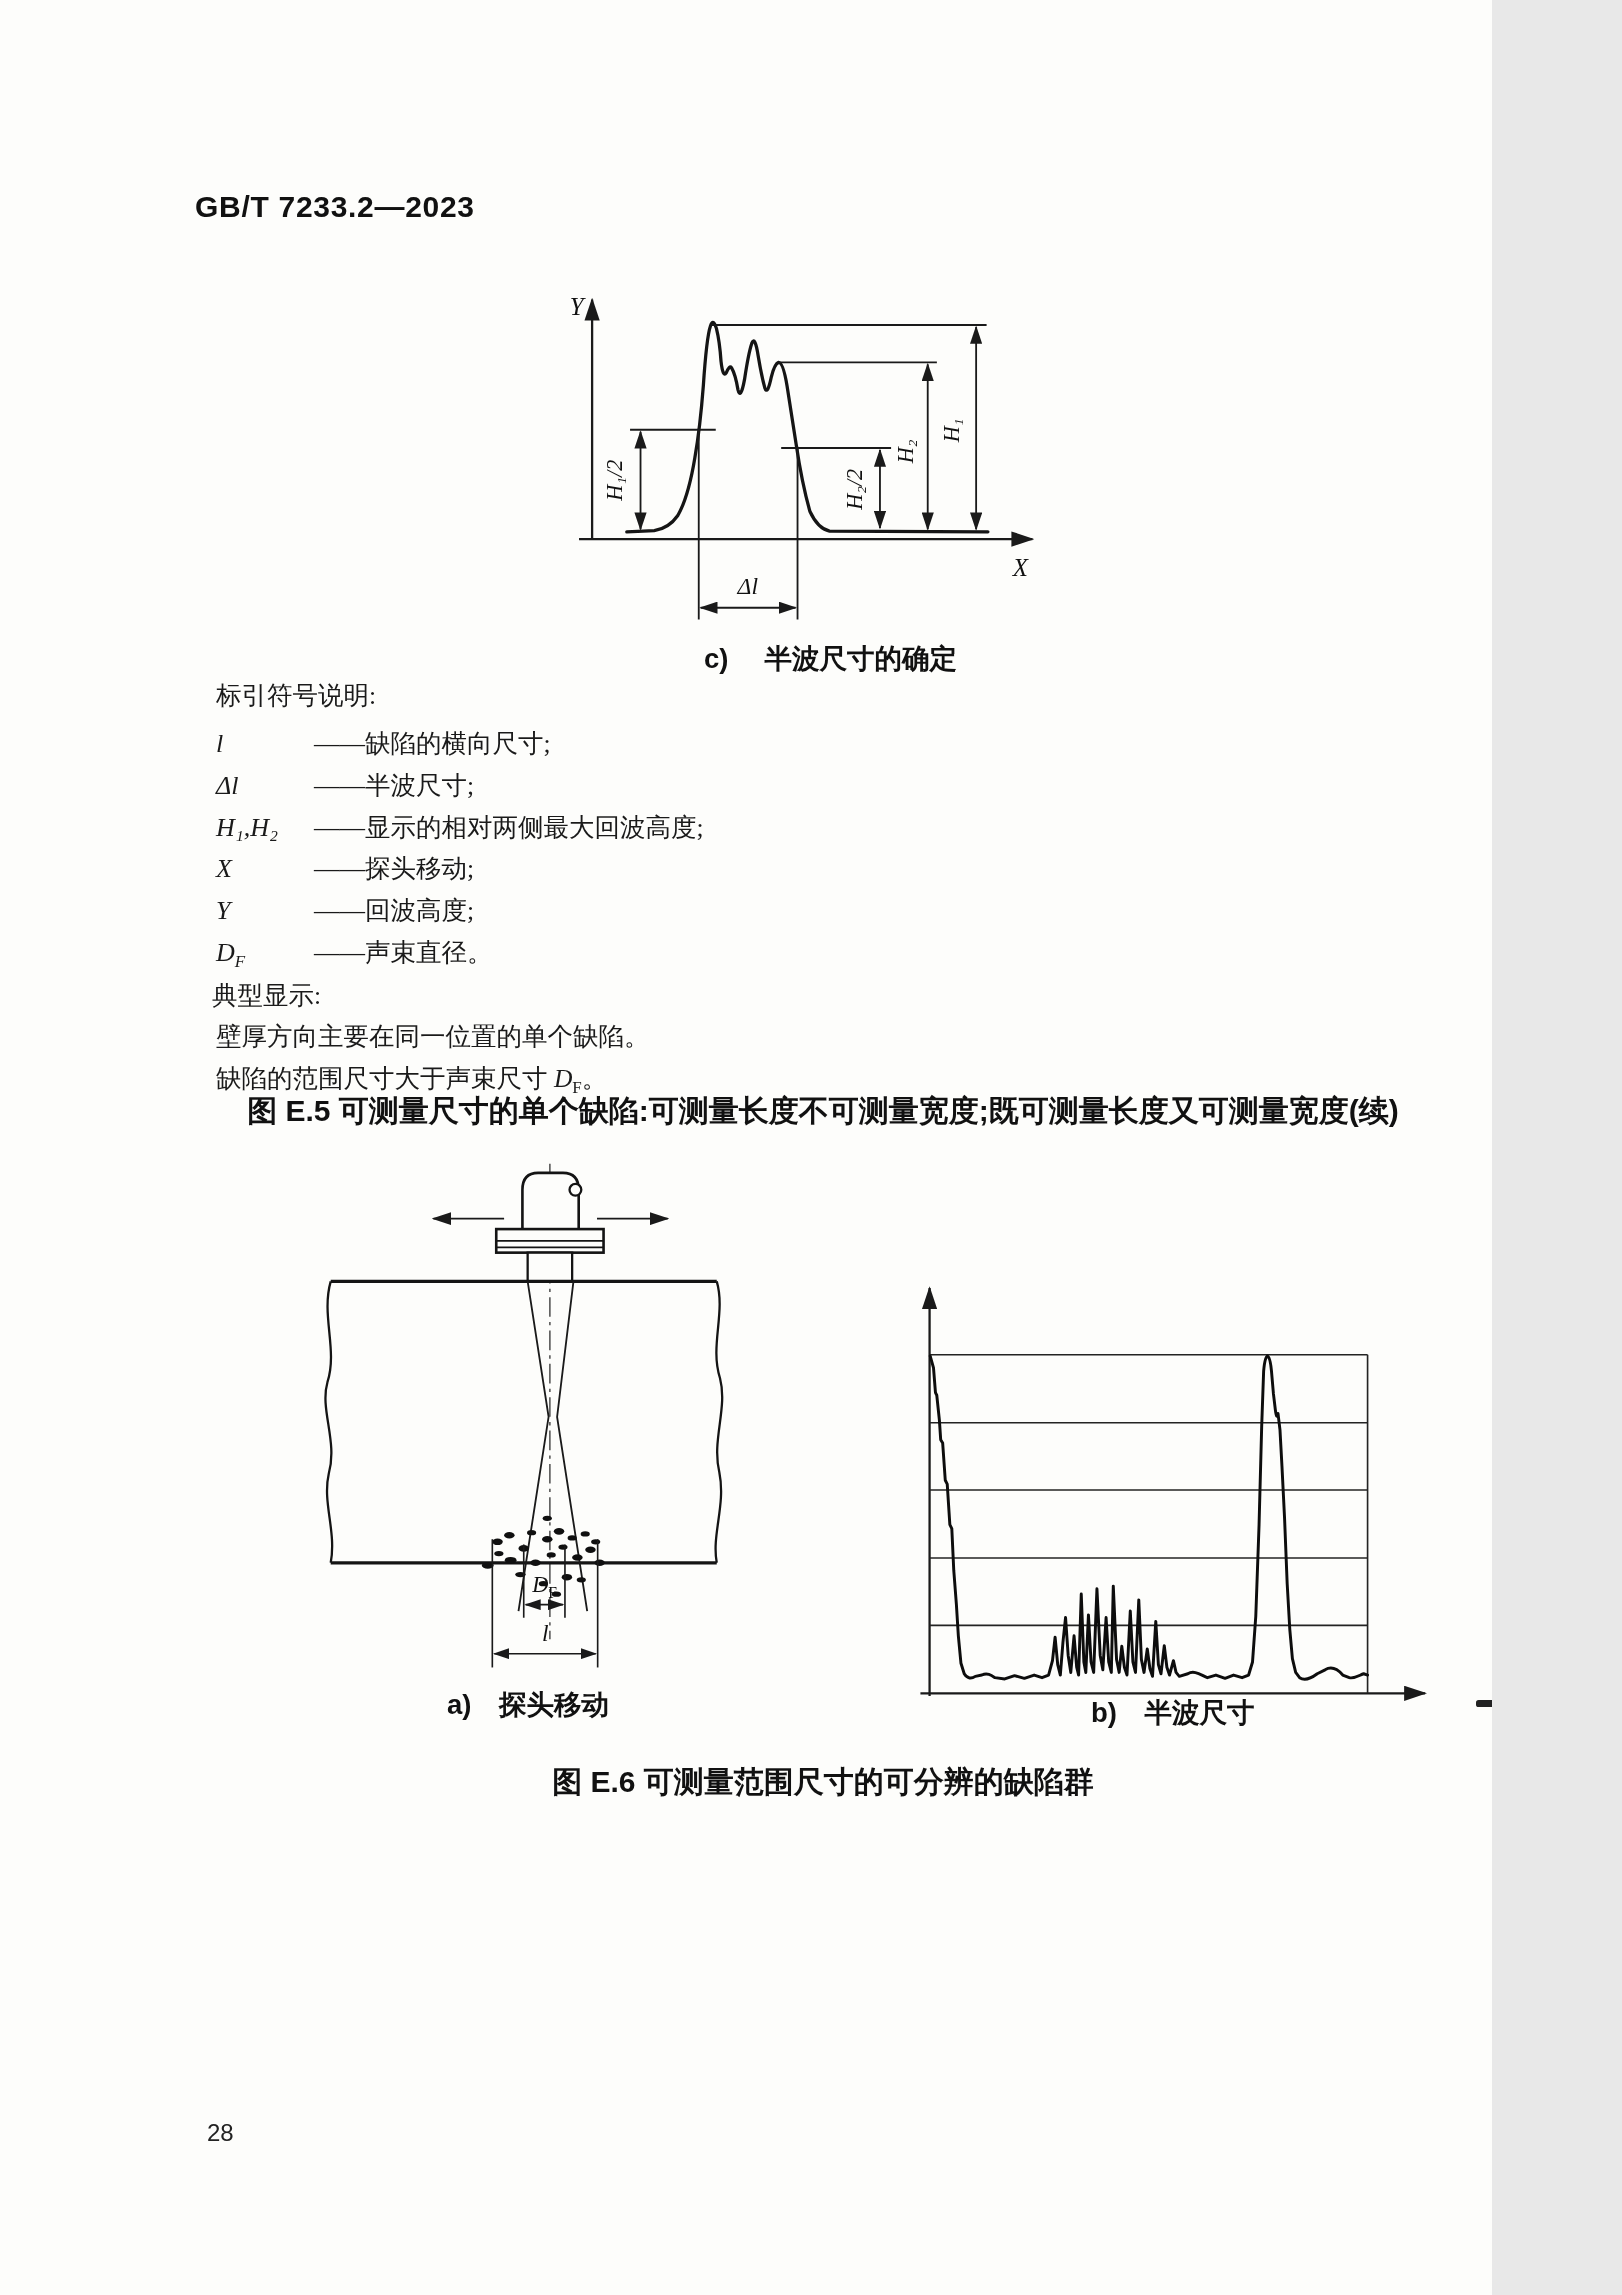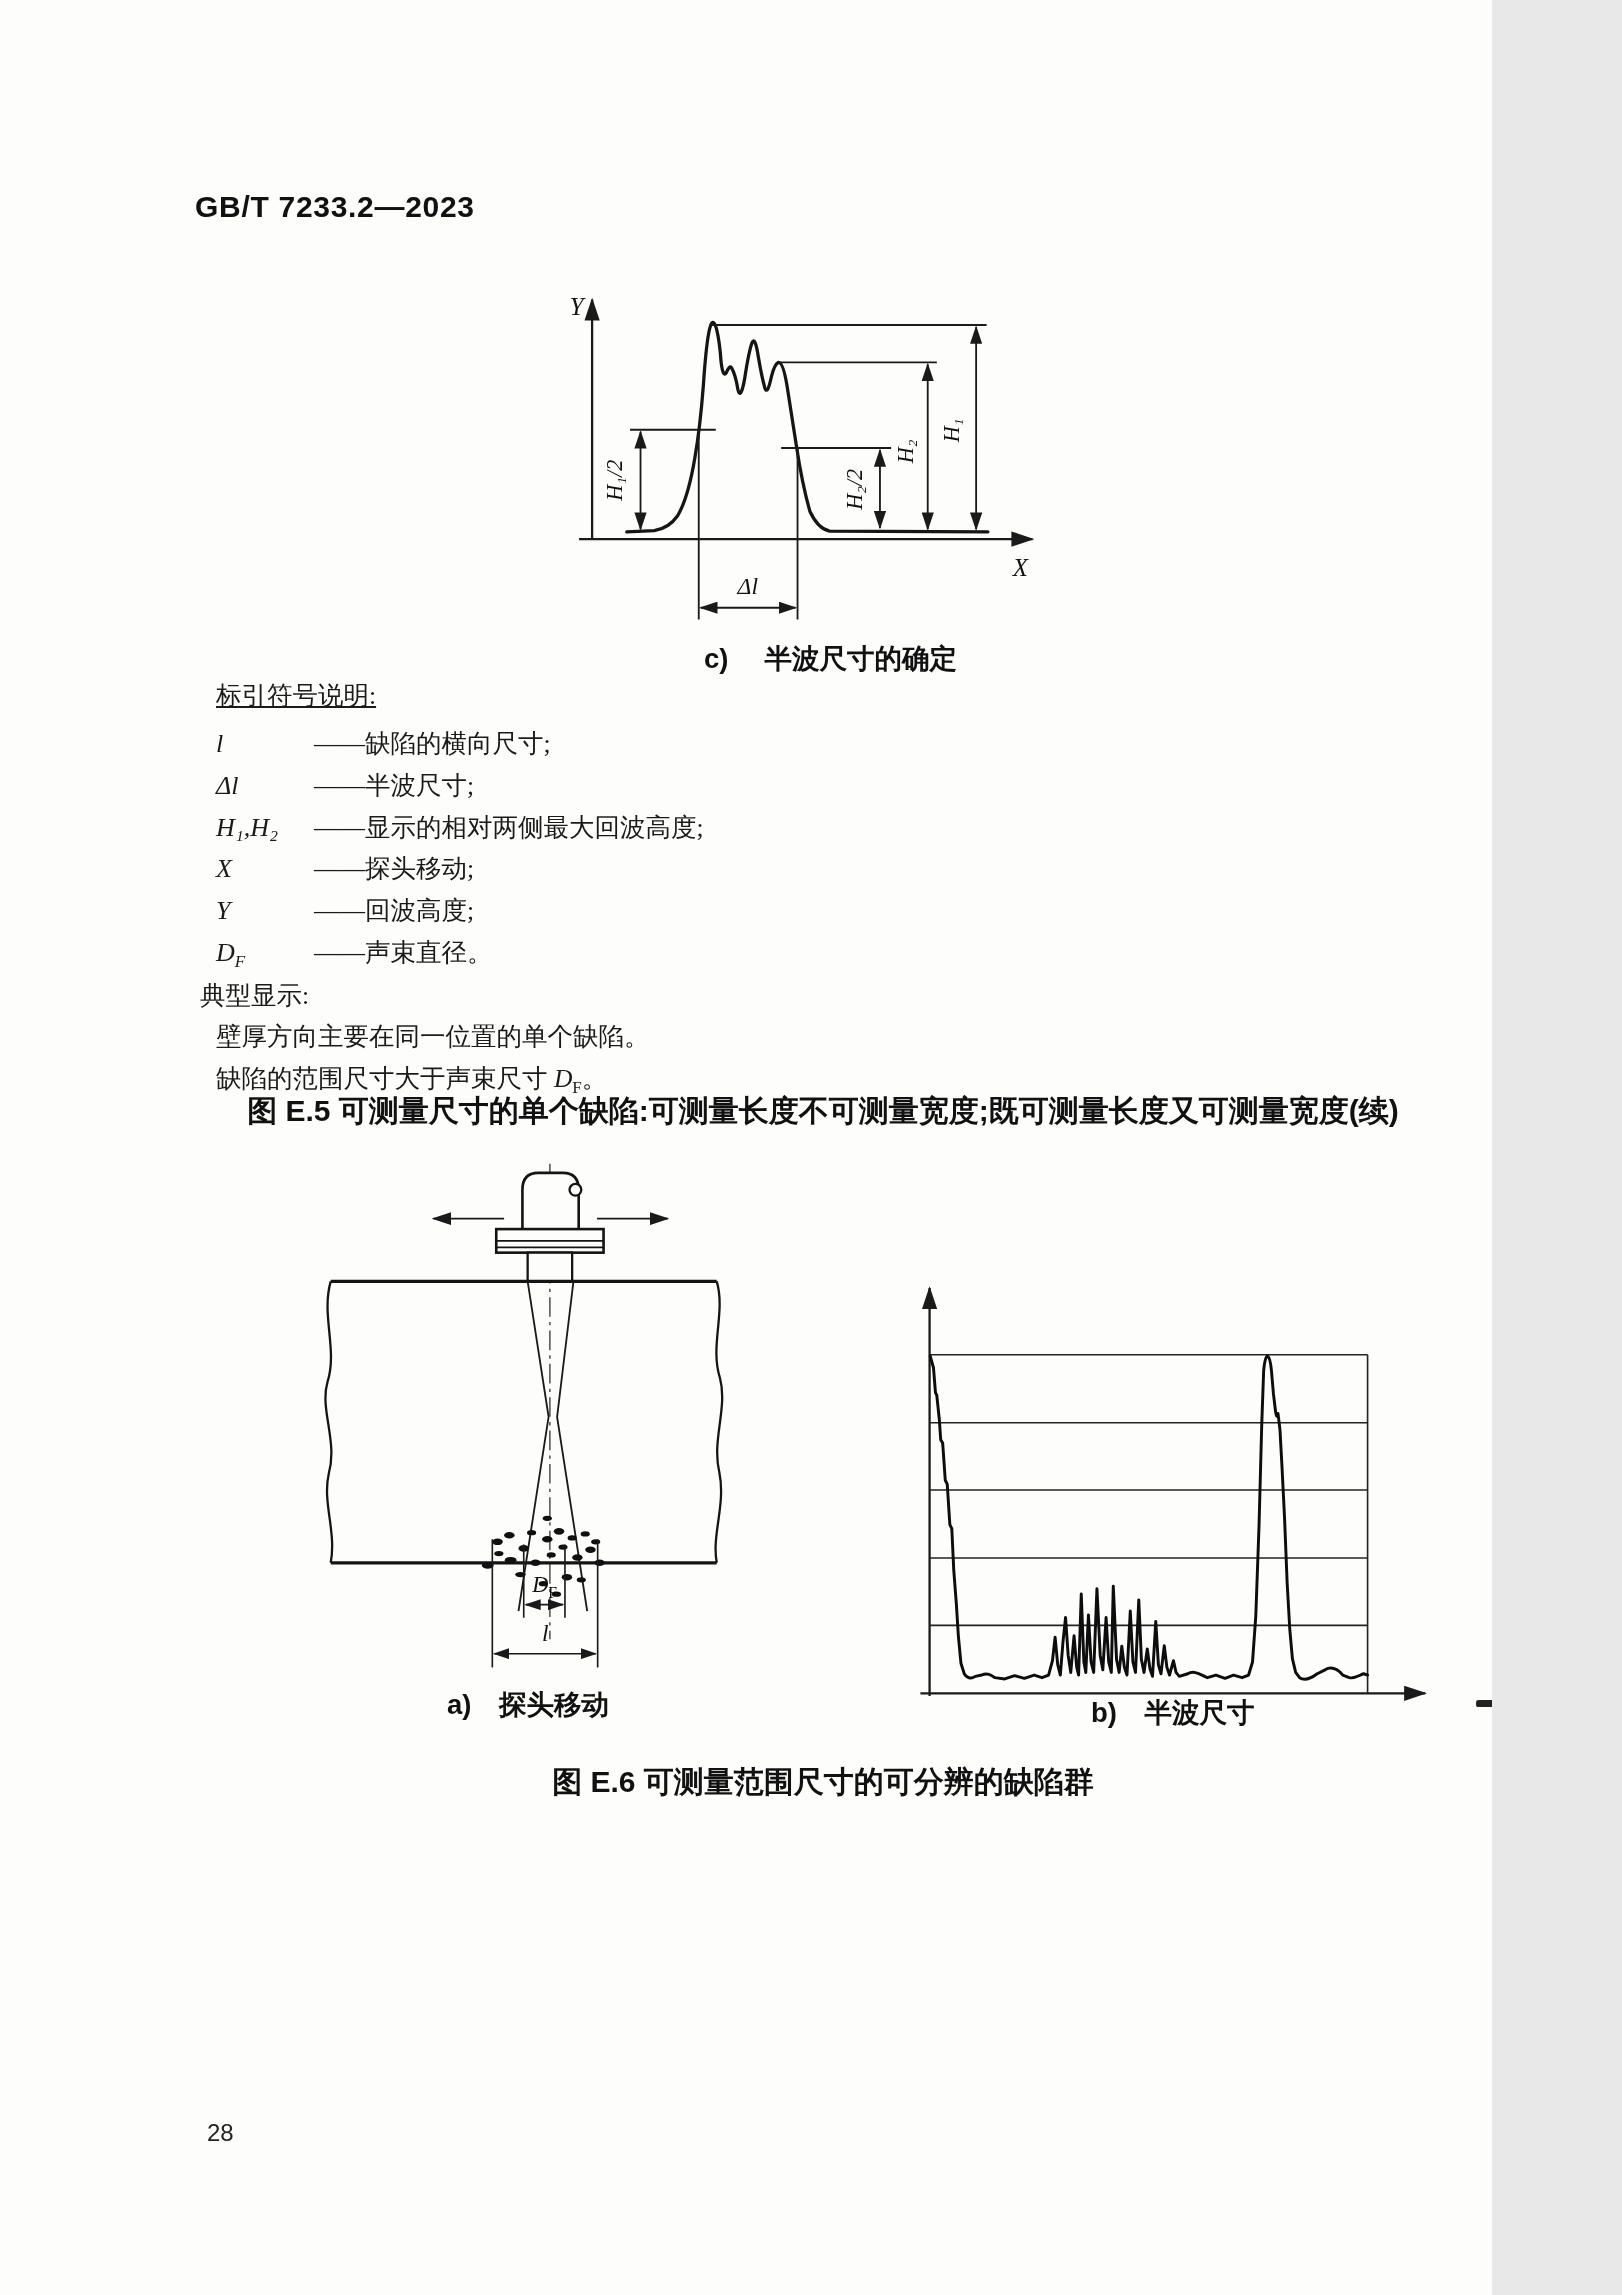--- a/index.html
+++ b/index.html
@@ -95,21 +95,21 @@
       <line x1="1071" y1="929" x2="1216" y2="929" stroke="#1a1a1a" stroke-width="2.8" marker-start="url(#arrC)" marker-end="url(#arrC)"></line>
       <text x="1143" y="908" font-size="36" font-style="italic" text-anchor="middle">Δl</text>
     </g>
   </svg>
 
   <div class="abs fig-caption" style="left:704px;top:641px;">
     <span class="pref">c)</span>
     <span>半波尺寸的确定</span>
   </div>
 
-  <div class="abs body-line" style="left:216px;top:678px;text-decoration:underline;">标引符号说明:</div>
+  <div class="abs body-line" style="left:216px;top:678px;">标引符号说明:</div>
 
   <div class="abs legend-line" style="left:216px;top:720px;">
     <span class="legend-sym">l</span>
     <span class="legend-desc">——缺陷的横向尺寸;</span>
   </div>
   <div class="abs legend-line" style="left:216px;top:762px;">
     <span class="legend-sym">Δl</span>
     <span class="legend-desc">——半波尺寸;</span>
   </div>
   <div class="abs legend-line" style="left:216px;top:804px;">
@@ -122,21 +122,21 @@
   </div>
   <div class="abs legend-line" style="left:216px;top:887px;">
     <span class="legend-sym">Y</span>
     <span class="legend-desc">——回波高度;</span>
   </div>
   <div class="abs legend-line" style="left:216px;top:929px;">
     <span class="legend-sym"><i class="mathsym">D</i><sub class="mathsub">F</sub></span>
     <span class="legend-desc">——声束直径。</span>
   </div>
 
-  <div class="abs body-line" style="left:200px;top:978px;">典型显示:</div>
+  <div class="abs body-line" style="left:212px;top:978px;">典型显示:</div>
   <div class="abs body-line" style="left:216px;top:1019px;">壁厚方向主要在同一位置的单个缺陷。</div>
   <div class="abs body-line" style="left:216px;top:1061px;">
     <span>缺陷的范围尺寸大于声束尺寸 </span><i class="mathsym">D</i><sub class="mathsub">F</sub><span>。</span>
   </div>
 
   <div class="abs main-caption" style="top:1091px;">图 E.5  可测量尺寸的单个缺陷:可测量长度不可测量宽度;既可测量长度又可测量宽度(续)</div>
 
   <svg class="abs" style="left:298px;top:1155px;" width="458" height="563" viewBox="455 1765 700 860">
     <defs>
       <marker id="arrA" viewBox="0 0 12 8" refX="11" refY="4" markerWidth="10" markerHeight="6.7" orient="auto-start-reverse">

